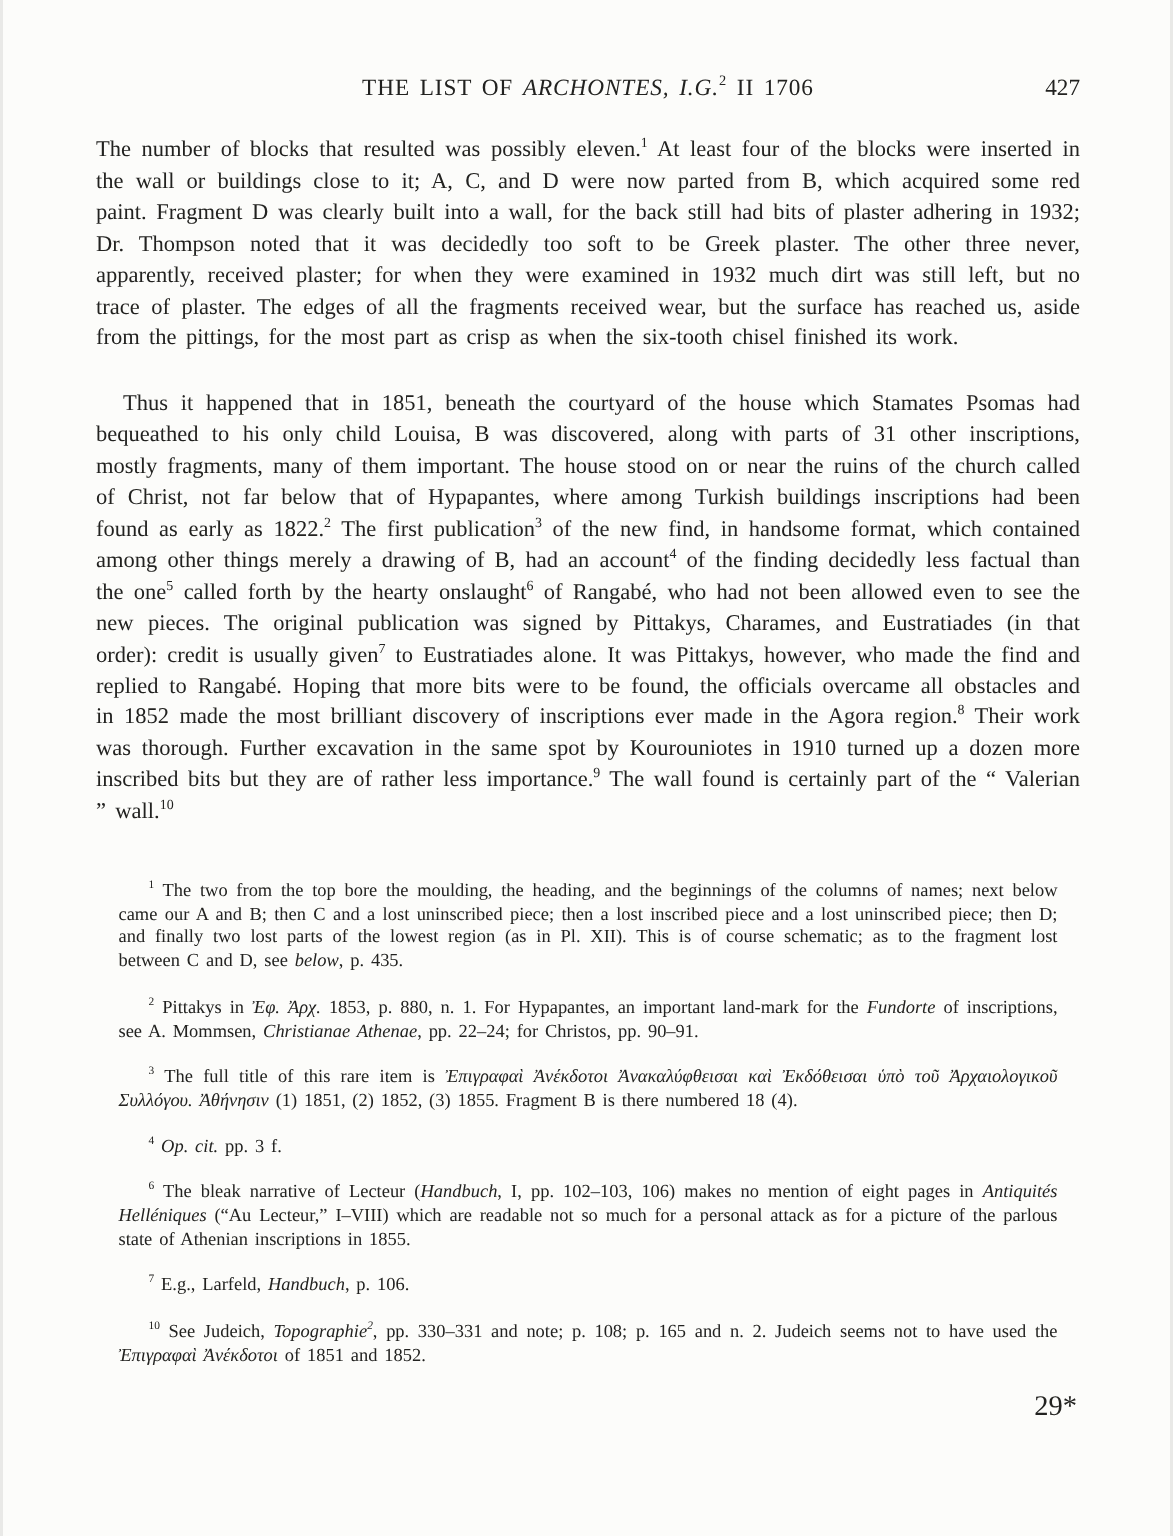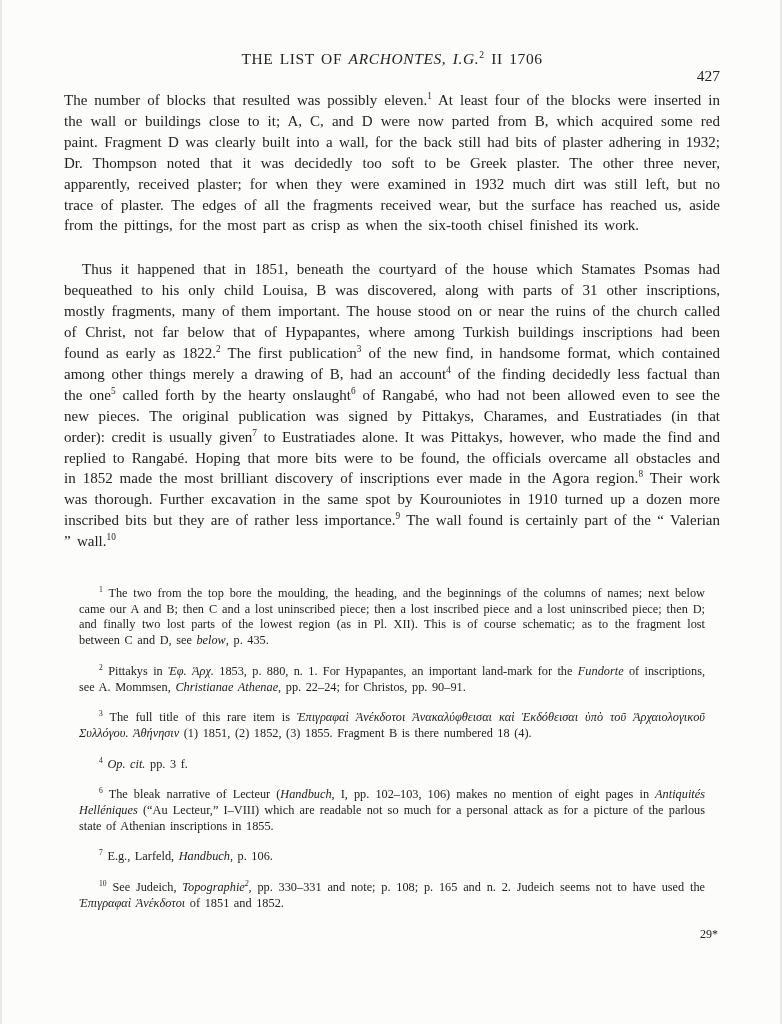--- a/index.html
+++ b/index.html
@@ -27,21 +27,21 @@
   .header-title {
     text-align: center;
     font-size: 15.5px;
     letter-spacing: 0.6px;
     word-spacing: 2px;
     white-space: nowrap;
   }
   .page-number {
     position: absolute;
     right: 0;
-    top: 17px;
+    top: 0;
     font-size: 15.5px;
   }
   .body-text {
     font-size: 15px;
     line-height: 20.9px;
     text-align: justify;
     word-spacing: 2.5px;
   }
   .para { margin: 0; text-indent: 0; }
   .para + .para { text-indent: 18px; margin-top: 23px; }
@@ -55,21 +55,21 @@
     margin-top: 34px;
     font-size: 12.3px;
     line-height: 15.7px;
     text-align: justify;
     word-spacing: 1.5px;
   }
   .footnote { margin: 15px; text-indent: 20px; }
   .page-footer {
     margin-top: 8px;
     text-align: right;
-    font-size: 12px;
+    font-size: 19px;
     padding-right: 2px;
   }
 </style>
 </head>
 <body>
 
 <div class="page">
 
   <header class="page-header">
     <div class="header-title"><span>THE LIST OF </span><span class="it">ARCHONTES, I.G.</span><sup>2</sup><span> II 1706</span></div>

